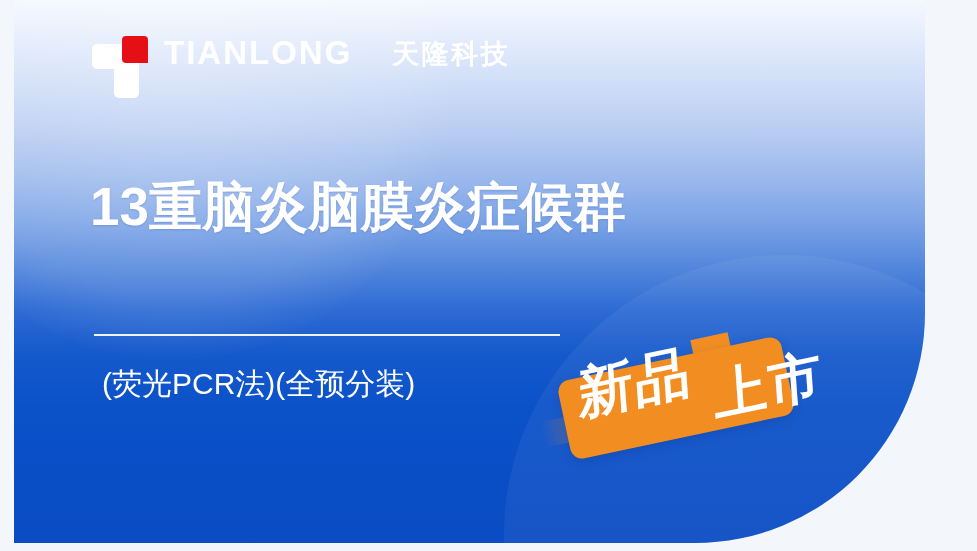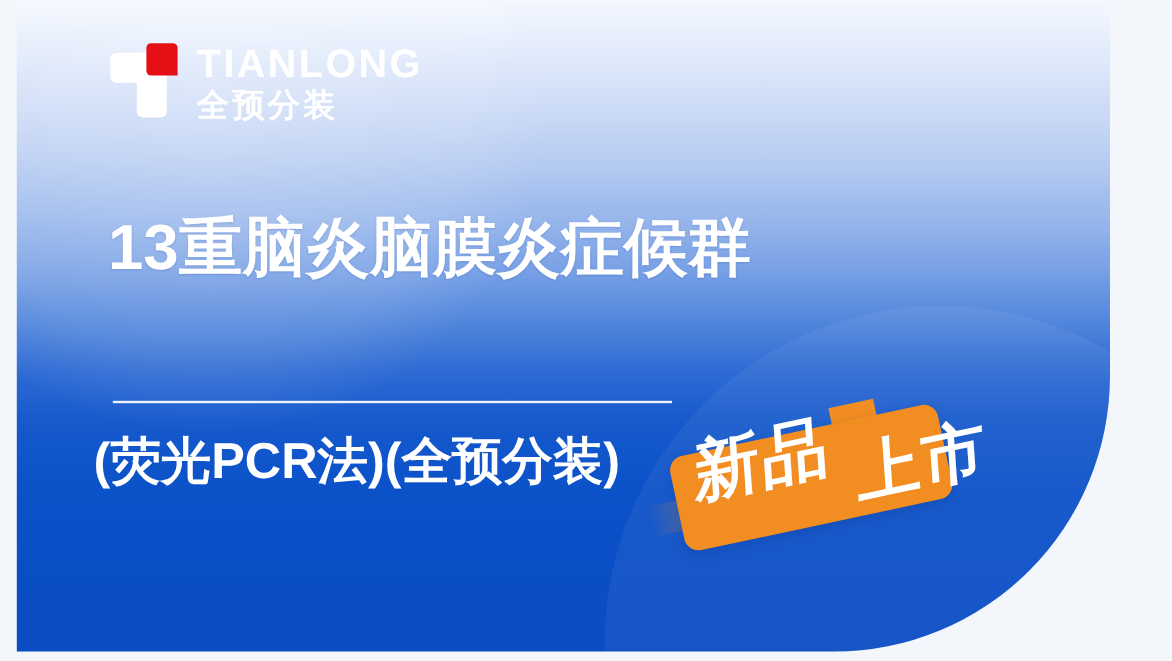--- a/index.html
+++ b/index.html
@@ -113,22 +113,22 @@
     position: absolute;
     left: 30px;
     top: 0px;
     width: 26px;
     height: 27px;
     background: #e60f16;
     border-radius: 4px 4px 0 4px;
   }
   .logo-text {
     display: flex;
-    flex-direction: column;
     justify-content: space-between;
+    gap: 40px;
   }
   .logo-en {
     color: #ffffff;
     font-size: 33px;
     font-weight: bold;
     letter-spacing: 2.0px;
     line-height: 34px;
   }
   .logo-cn {
     color: #ffffff;
@@ -161,25 +161,25 @@
     left: 80px;
     top: 334px;
     width: 466px;
     height: 2px;
     background: rgba(255,255,255,0.92);
   }
 
   
   .subtitle {
     position: absolute;
-    left: 64px;
+    left: 88px;
     top: 358px;
     color: #ffffff;
-    font-size: 42px;
-    font-weight: bold;
+    font-size: 30px;
+    font-weight: normal;
     line-height: 52px;
     white-space: nowrap;
   }
 
   
   .badge-group {
     position: absolute;
     left: 520px;
     top: 330px;
     width: 400px;
@@ -261,21 +261,21 @@
     <div class="glow-br"></div>
 
     <div class="logo">
       <div class="logo-mark">
         <div class="arm"></div>
         <div class="stem"></div>
         <div class="red"></div>
       </div>
       <div class="logo-text">
         <div class="logo-en">TIANLONG</div>
-        <div class="logo-cn">全预分装</div>
+        <div class="logo-cn">天隆科技</div>
       </div>
     </div>
 
     <div class="headline">
       <span class="line">13重脑炎脑膜炎症候群</span>
     </div>
 
     <div class="divider"></div>
 
     <div class="subtitle">(荧光PCR法)(全预分装)</div>

